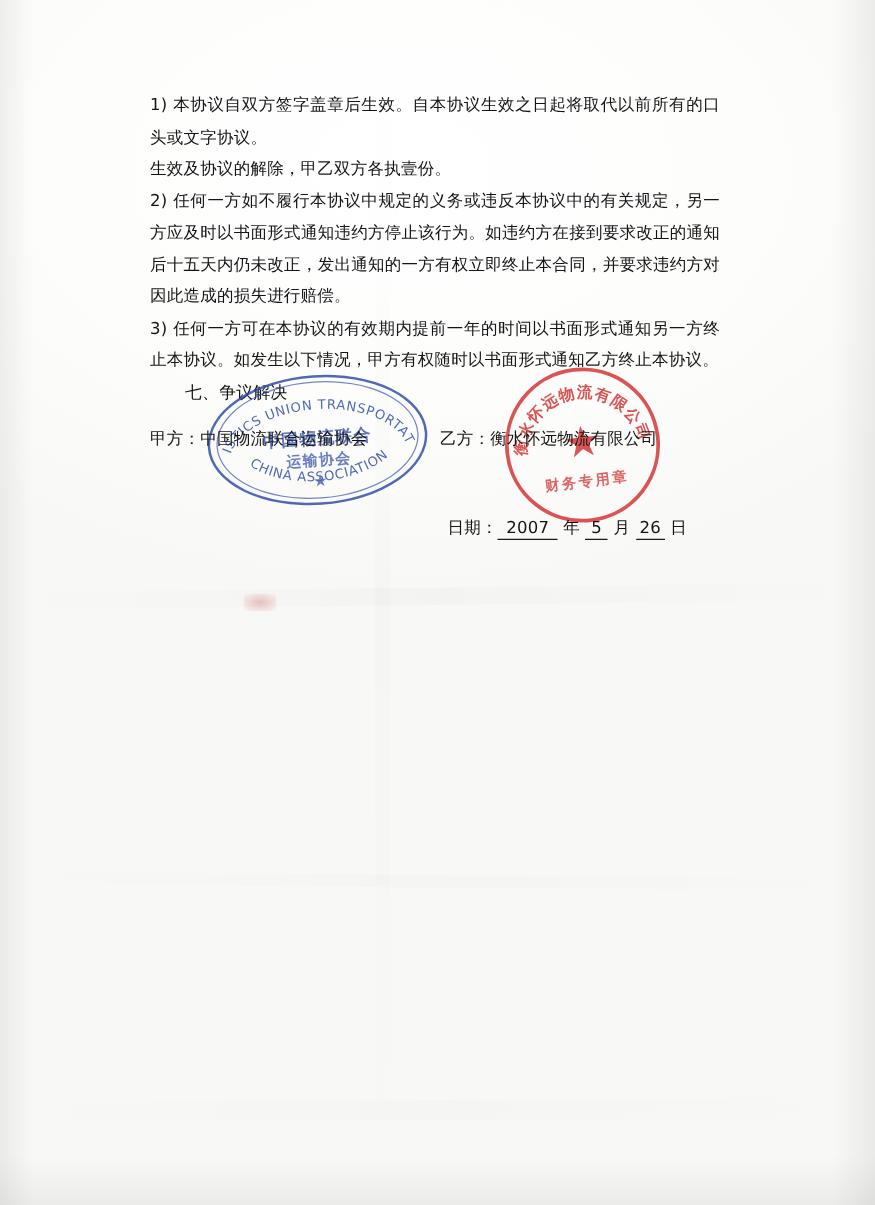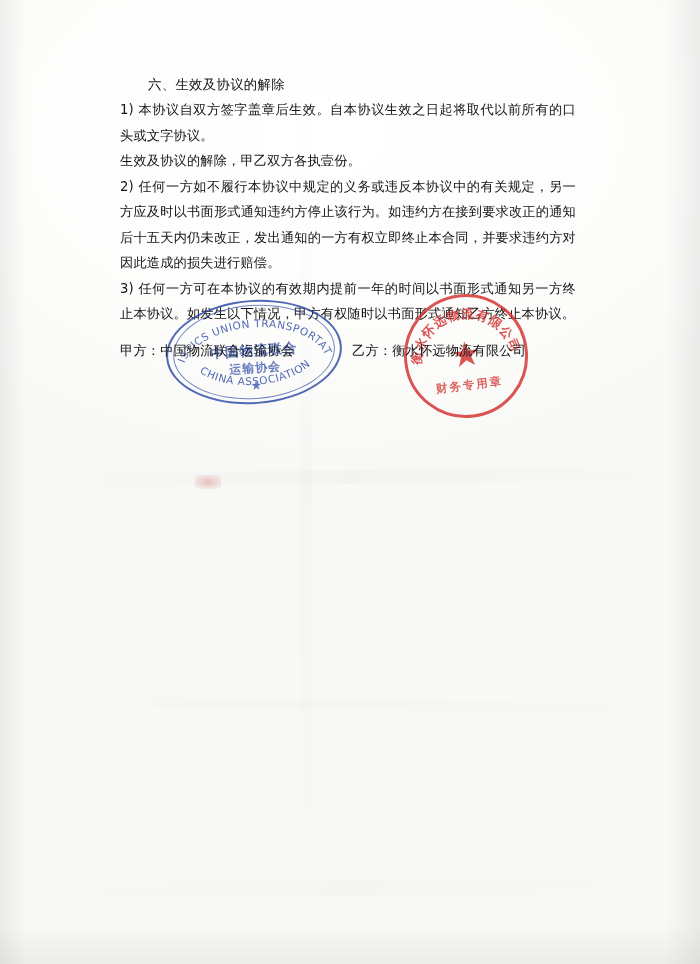--- a/index.html
+++ b/index.html
@@ -237,30 +237,30 @@
   <div class="edge-shade-right"></div>
   <div class="edge-shade-bottom"></div>
   <div class="crease c1"></div>
   <div class="crease c2"></div>
   <div class="crease c3"></div>
   <div class="crease c4"></div>
   <div class="smudge"></div>
 
   <div id="doc-body">
 
-    <p class="section-head">六、生效及协议的解除</p>
 
     <p class="para">1) 本协议自双方签字盖章后生效。自本协议生效之日起将取代以前所有的口头或文字协议。</p>
 
     <p class="para">生效及协议的解除，甲乙双方各执壹份。</p>
 
     <p class="para">2) 任何一方如不履行本协议中规定的义务或违反本协议中的有关规定，另一方应及时以书面形式通知违约方停止该行为。如违约方在接到要求改正的通知后十五天内仍未改正，发出通知的一方有权立即终止本合同，并要求违约方对因此造成的损失进行赔偿。</p>
 
     <p class="para">3) 任何一方可在本协议的有效期内提前一年的时间以书面形式通知另一方终止本协议。如发生以下情况，甲方有权随时以书面形式通知乙方终止本协议。</p>
 
+    <p class="section-head">七、争议解决</p>
 
   </div>
 
   <div id="stamp-blue">
     <div class="ring-outer"></div>
     <div class="ring-inner"></div>
     <svg width="176" height="104" viewBox="0 0 176 104">
       <defs>
         <path id="blueArcTop" d="M 18,58 A 72,40 0 0 1 158,58" fill="none"></path>
         <path id="blueArcBottom" d="M 22,56 A 68,38 0 0 0 154,56" fill="none"></path>
@@ -295,14 +295,22 @@
 
   <div id="sign-row">
     <div class="sign-label" id="party-a">
       <span>甲方：</span><span>中国物流联合运输协会</span>
     </div>
     <div class="sign-label" id="party-b">
       <span>乙方：</span><span>衡水怀远物流有限公司</span>
     </div>
   </div>
 
+  <div id="date-line">
+    <span>日期：</span><span class="u uy">2007</span>
+    <span>年</span>
+    <span class="u">5</span>
+    <span>月</span>
+    <span class="u">26</span>
+    <span>日</span>
+  </div>
 
 </div>
 
 </body></html>

